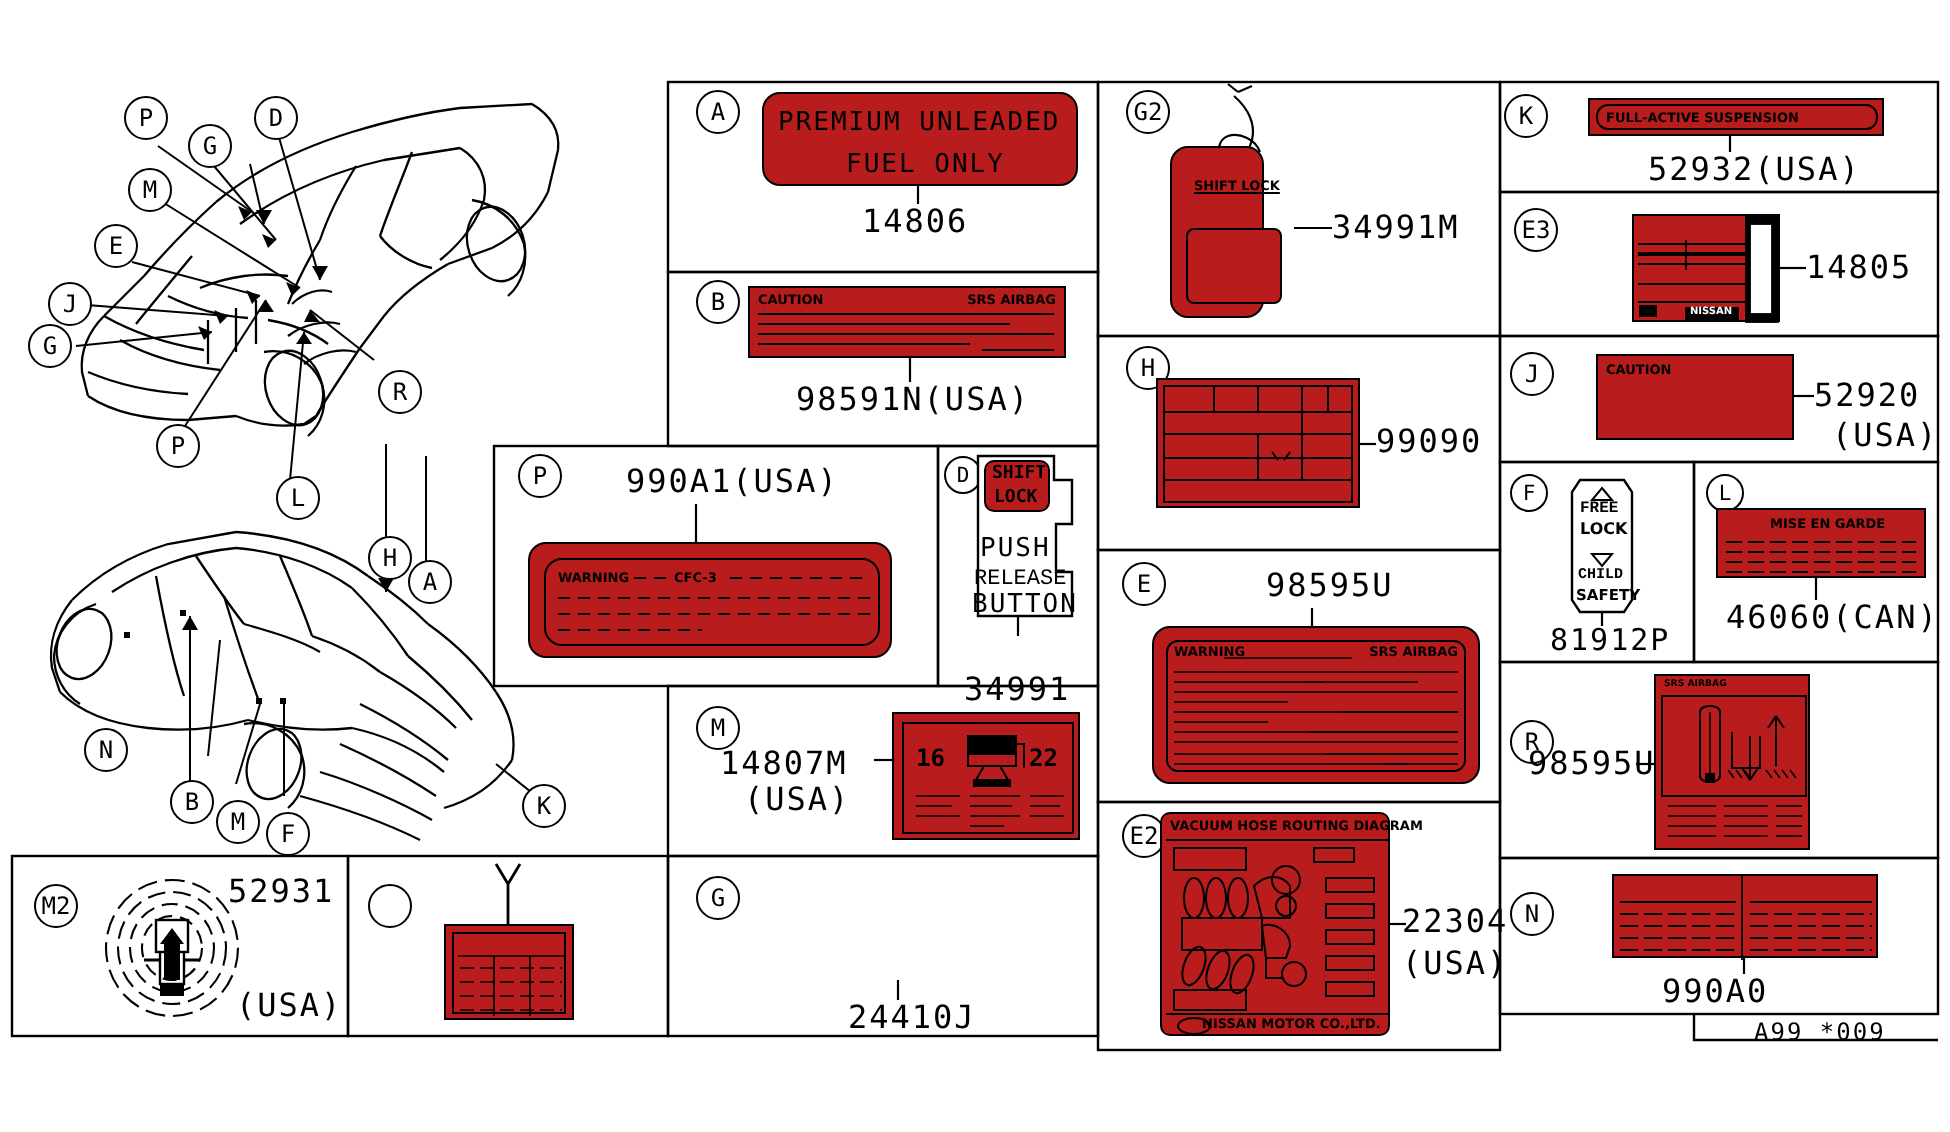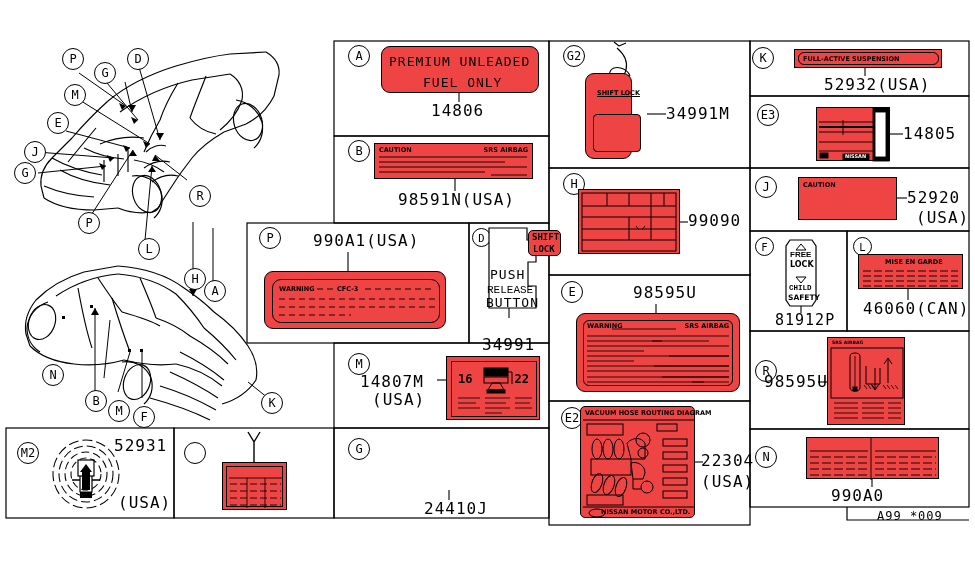--- a/index.html
+++ b/index.html
@@ -14,21 +14,21 @@
         font-family:"DejaVu Sans Mono",monospace;background:#fff;}
   .circ.small{width:17px;height:17px;font-size:10.5px;}
   
   .pn{font-size:16px;font-family:"DejaVu Sans Mono",monospace;letter-spacing:1px;}
   .pn2{font-size:15px;font-family:"DejaVu Sans Mono",monospace;letter-spacing:1px;}
   .tiny{font-size:6.5px;font-family:"DejaVu Sans","Liberation Sans",sans-serif;font-weight:bold;letter-spacing:0px;}
   .tiny2{font-size:7.5px;font-family:"DejaVu Sans",sans-serif;font-weight:bold;}
   .mono9{font-size:9px;font-family:"DejaVu Sans Mono",monospace;}
   .mono11{font-size:11px;font-family:Liberation Mono, monospace;}
   .mono13{font-size:13px;font-family:"DejaVu Sans Mono",monospace;letter-spacing:1px;}
-  .bx{position:absolute;border:1.2px solid #000;background:#ef4444;box-sizing:border-box;}
+  .bx{position:absolute;border:1.2px solid #000;background:#b91c1c;box-sizing:border-box;}
   .bx-r{border-radius:9px;}
 </style>
 </head>
 <body>
 
 <div class="canvas">
 
 <svg viewBox="0 0 975 566">
   <g fill="none" stroke="#000" stroke-width="1.2">
 
@@ -299,21 +299,21 @@
     </svg>
   </div>
 </div>
 
 <div class="circ small" style="left:472px;top:228px;">
       <span>D</span>
     </div>
 <svg style="left:0;top:0;">
   <path d="M489 228 L527 228 L527 240 L536 240 L536 262 L528 262 L528 286 L536 286 L536 308 L489 308 Z" fill="#fff" stroke="#000" stroke-width="1.2"></path>
 </svg>
-<div class="bx bx-r" style="left:492px;top:230px;width:33px;height:26px;border-radius:5px;margin-left:36px;">
+<div class="bx bx-r" style="left:492px;top:230px;width:33px;height:26px;border-radius:5px;">
   <div class="lbl mono9" style="left:3px;top:2px;font-weight:bold;">SHIFT</div>
   <div class="lbl mono9" style="left:4px;top:14px;font-weight:bold;">LOCK</div>
 </div>
 <div class="lbl mono13" style="left:490px;top:268px;">PUSH</div>
 <div class="lbl mono11" style="left:487px;top:285px;">RELEASE</div>
 <div class="lbl mono13" style="left:486px;top:296px;">BUTTON</div>
 <svg style="left:0;top:0;">
       <line x1="509" y1="308" x2="509" y2="318" stroke="#000" stroke-width="1.1"></line>
     </svg>
 <div class="lbl pn" style="left:482px;top:337px;">34991</div>
@@ -532,21 +532,21 @@
 <div class="lbl pn" style="left:916px;top:210px;">(USA)</div>
 
 <div class="circ small" style="left:755px;top:237px;">
       <span>F</span>
     </div>
 <svg style="left:0;top:0;">
   <path d="M790 240 L812 240 L816 246 L816 300 L812 306 L790 306 L786 300 L786 246 Z" fill="#fff" stroke="#000" stroke-width="1.2"></path>
   <polygon points="801,244 806,250 796,250" fill="none" stroke="#000" stroke-width="1"></polygon>
   <polygon points="801,283 806,277 796,277" fill="none" stroke="#000" stroke-width="1"></polygon>
 </svg>
-<div class="lbl" style="left:790px;top:251px;font-size:8px;font-family:Liberation Sans, sans-serif;font-weight:bold;">FREE</div>
+<div class="lbl" style="left:790px;top:251px;font-size:8px;font-family:Liberation Mono, monospace;font-weight:bold;">FREE</div>
 <div class="lbl" style="left:790px;top:261px;font-size:8px;font-family:'DejaVu Sans',sans-serif;font-weight:bold;">LOCK</div>
 <div class="lbl" style="left:789px;top:285px;font-size:7.5px;font-family:Liberation Mono, monospace;font-weight:bold;">CHILD</div>
 <div class="lbl" style="left:788px;top:294px;font-size:7.5px;font-family:'DejaVu Sans',sans-serif;font-weight:bold;">SAFETY</div>
 <svg style="left:0;top:0;">
       <line x1="801" y1="306" x2="801" y2="313" stroke="#000" stroke-width="1.1"></line>
     </svg>
 <div class="lbl pn2" style="left:775px;top:313px;">81912P</div>
 
 <div class="circ small" style="left:853px;top:237px;">
       <span>L</span>

